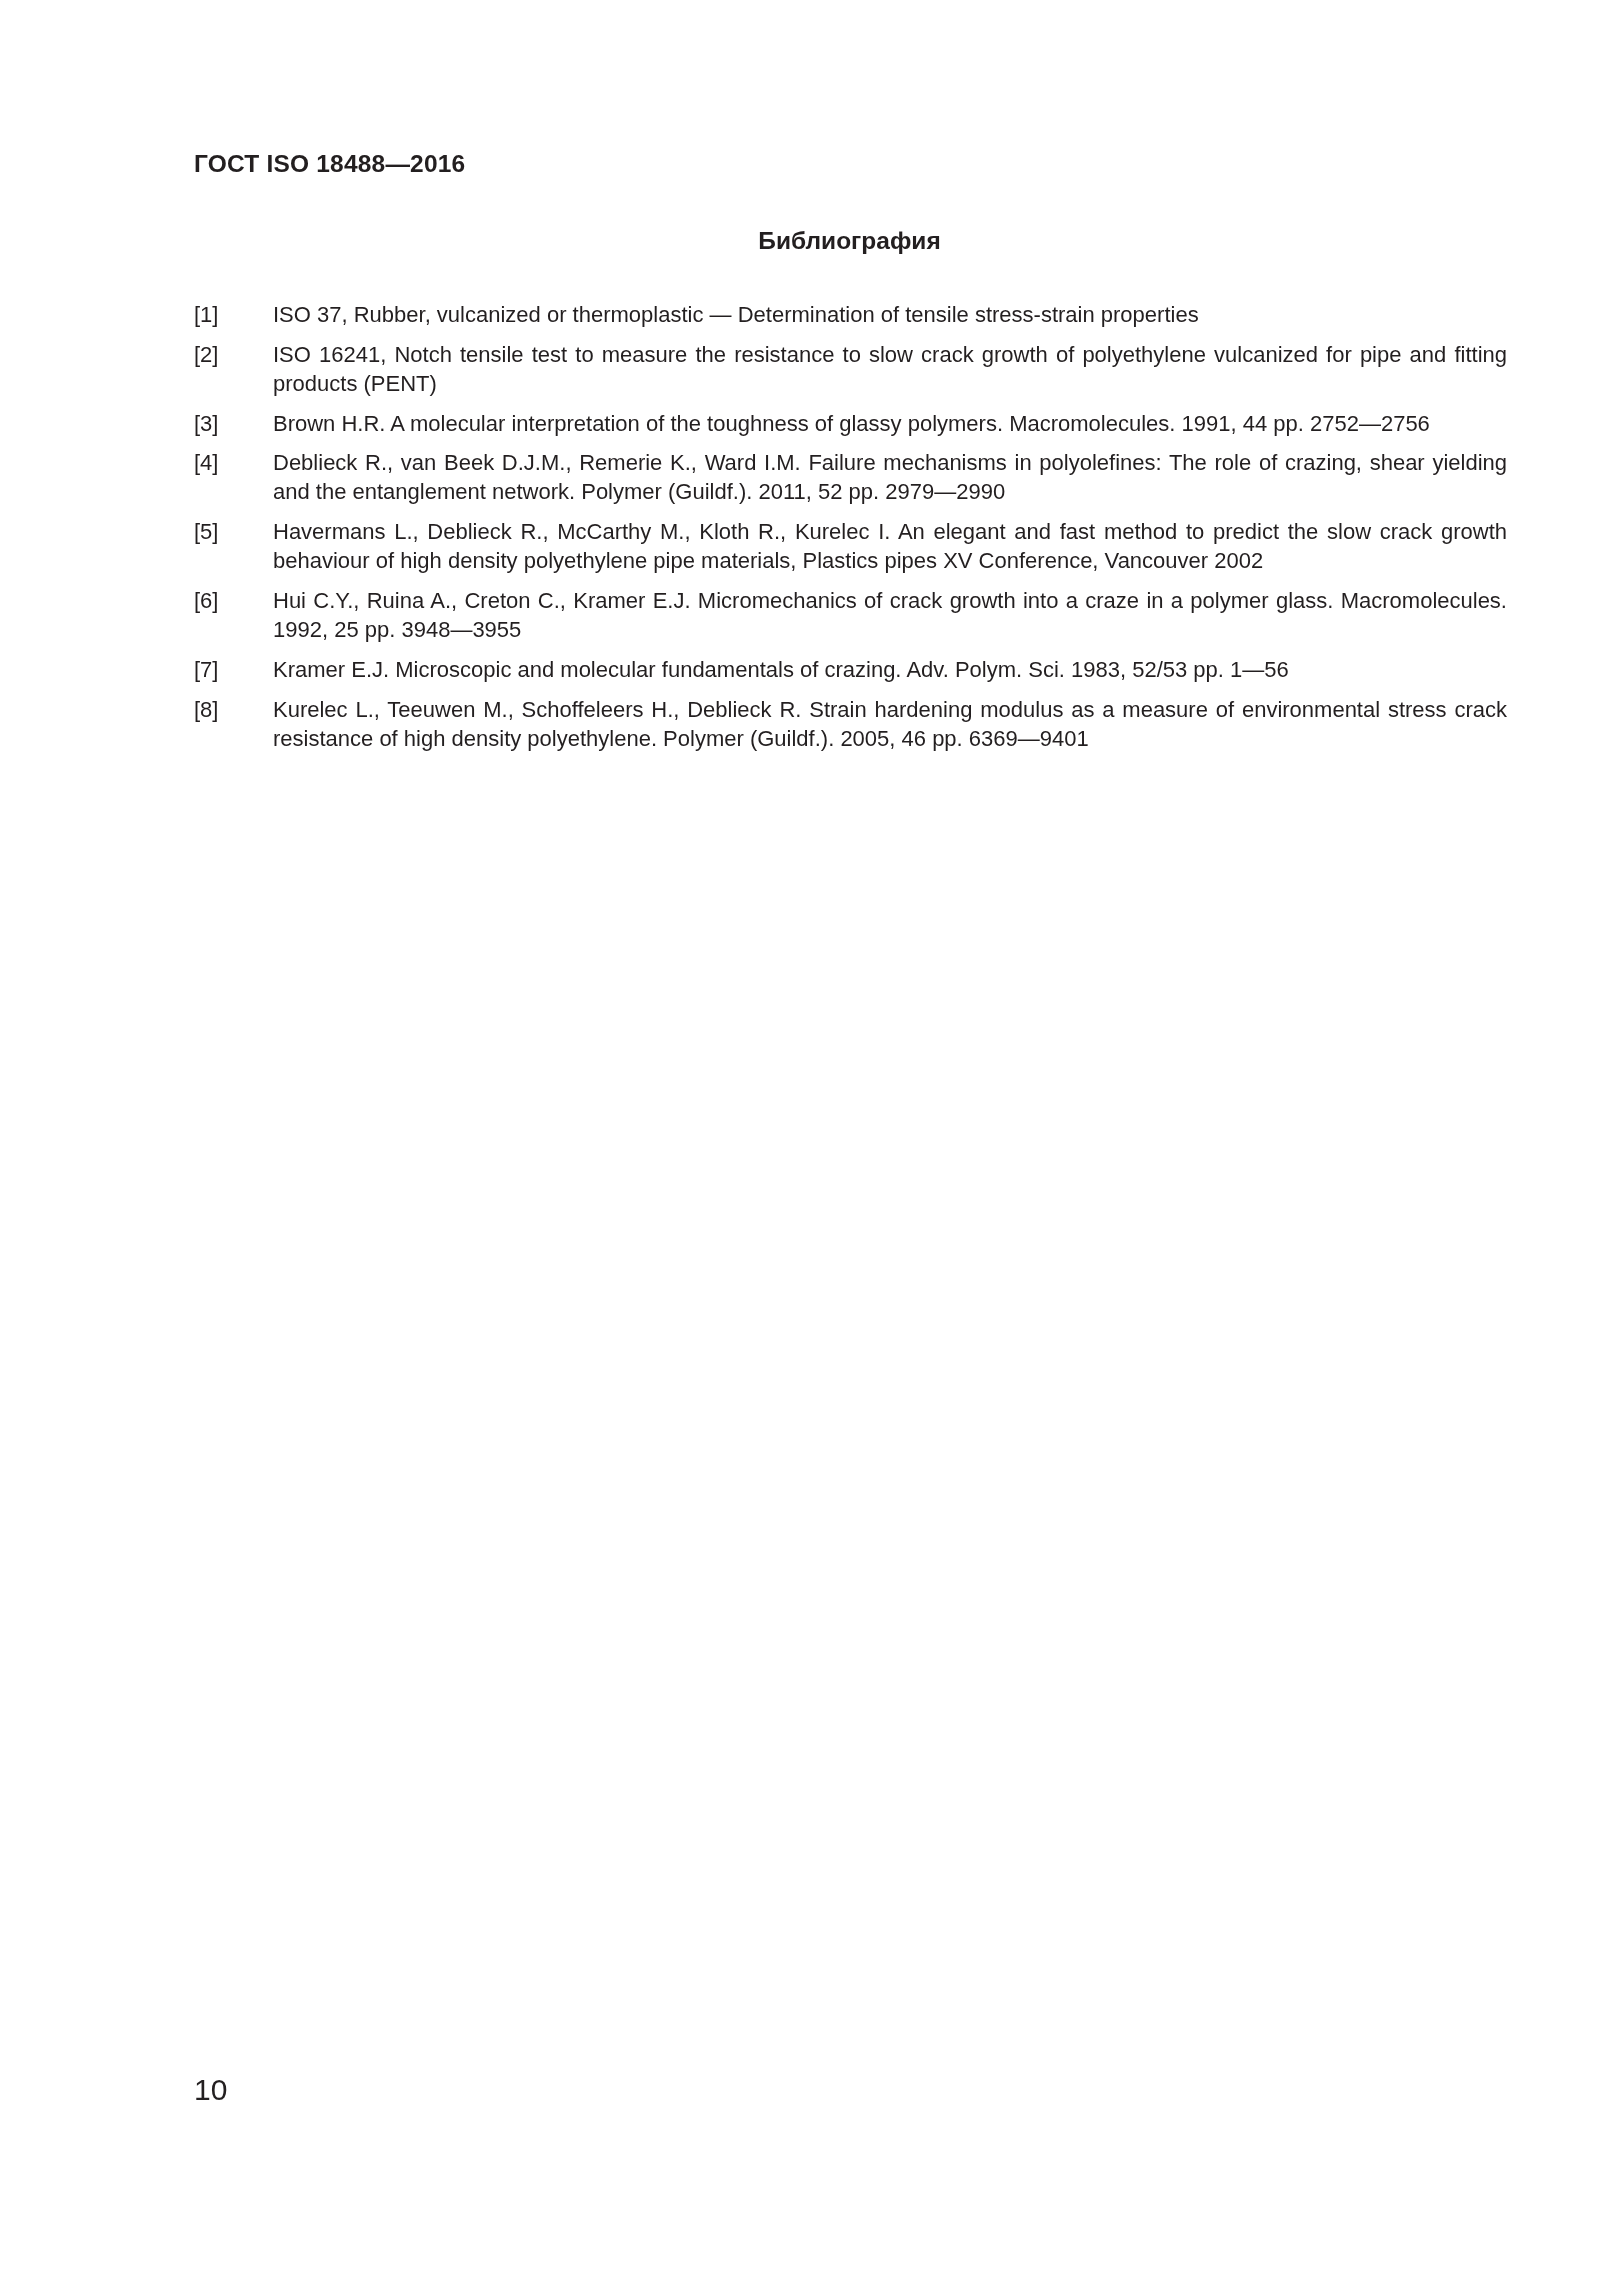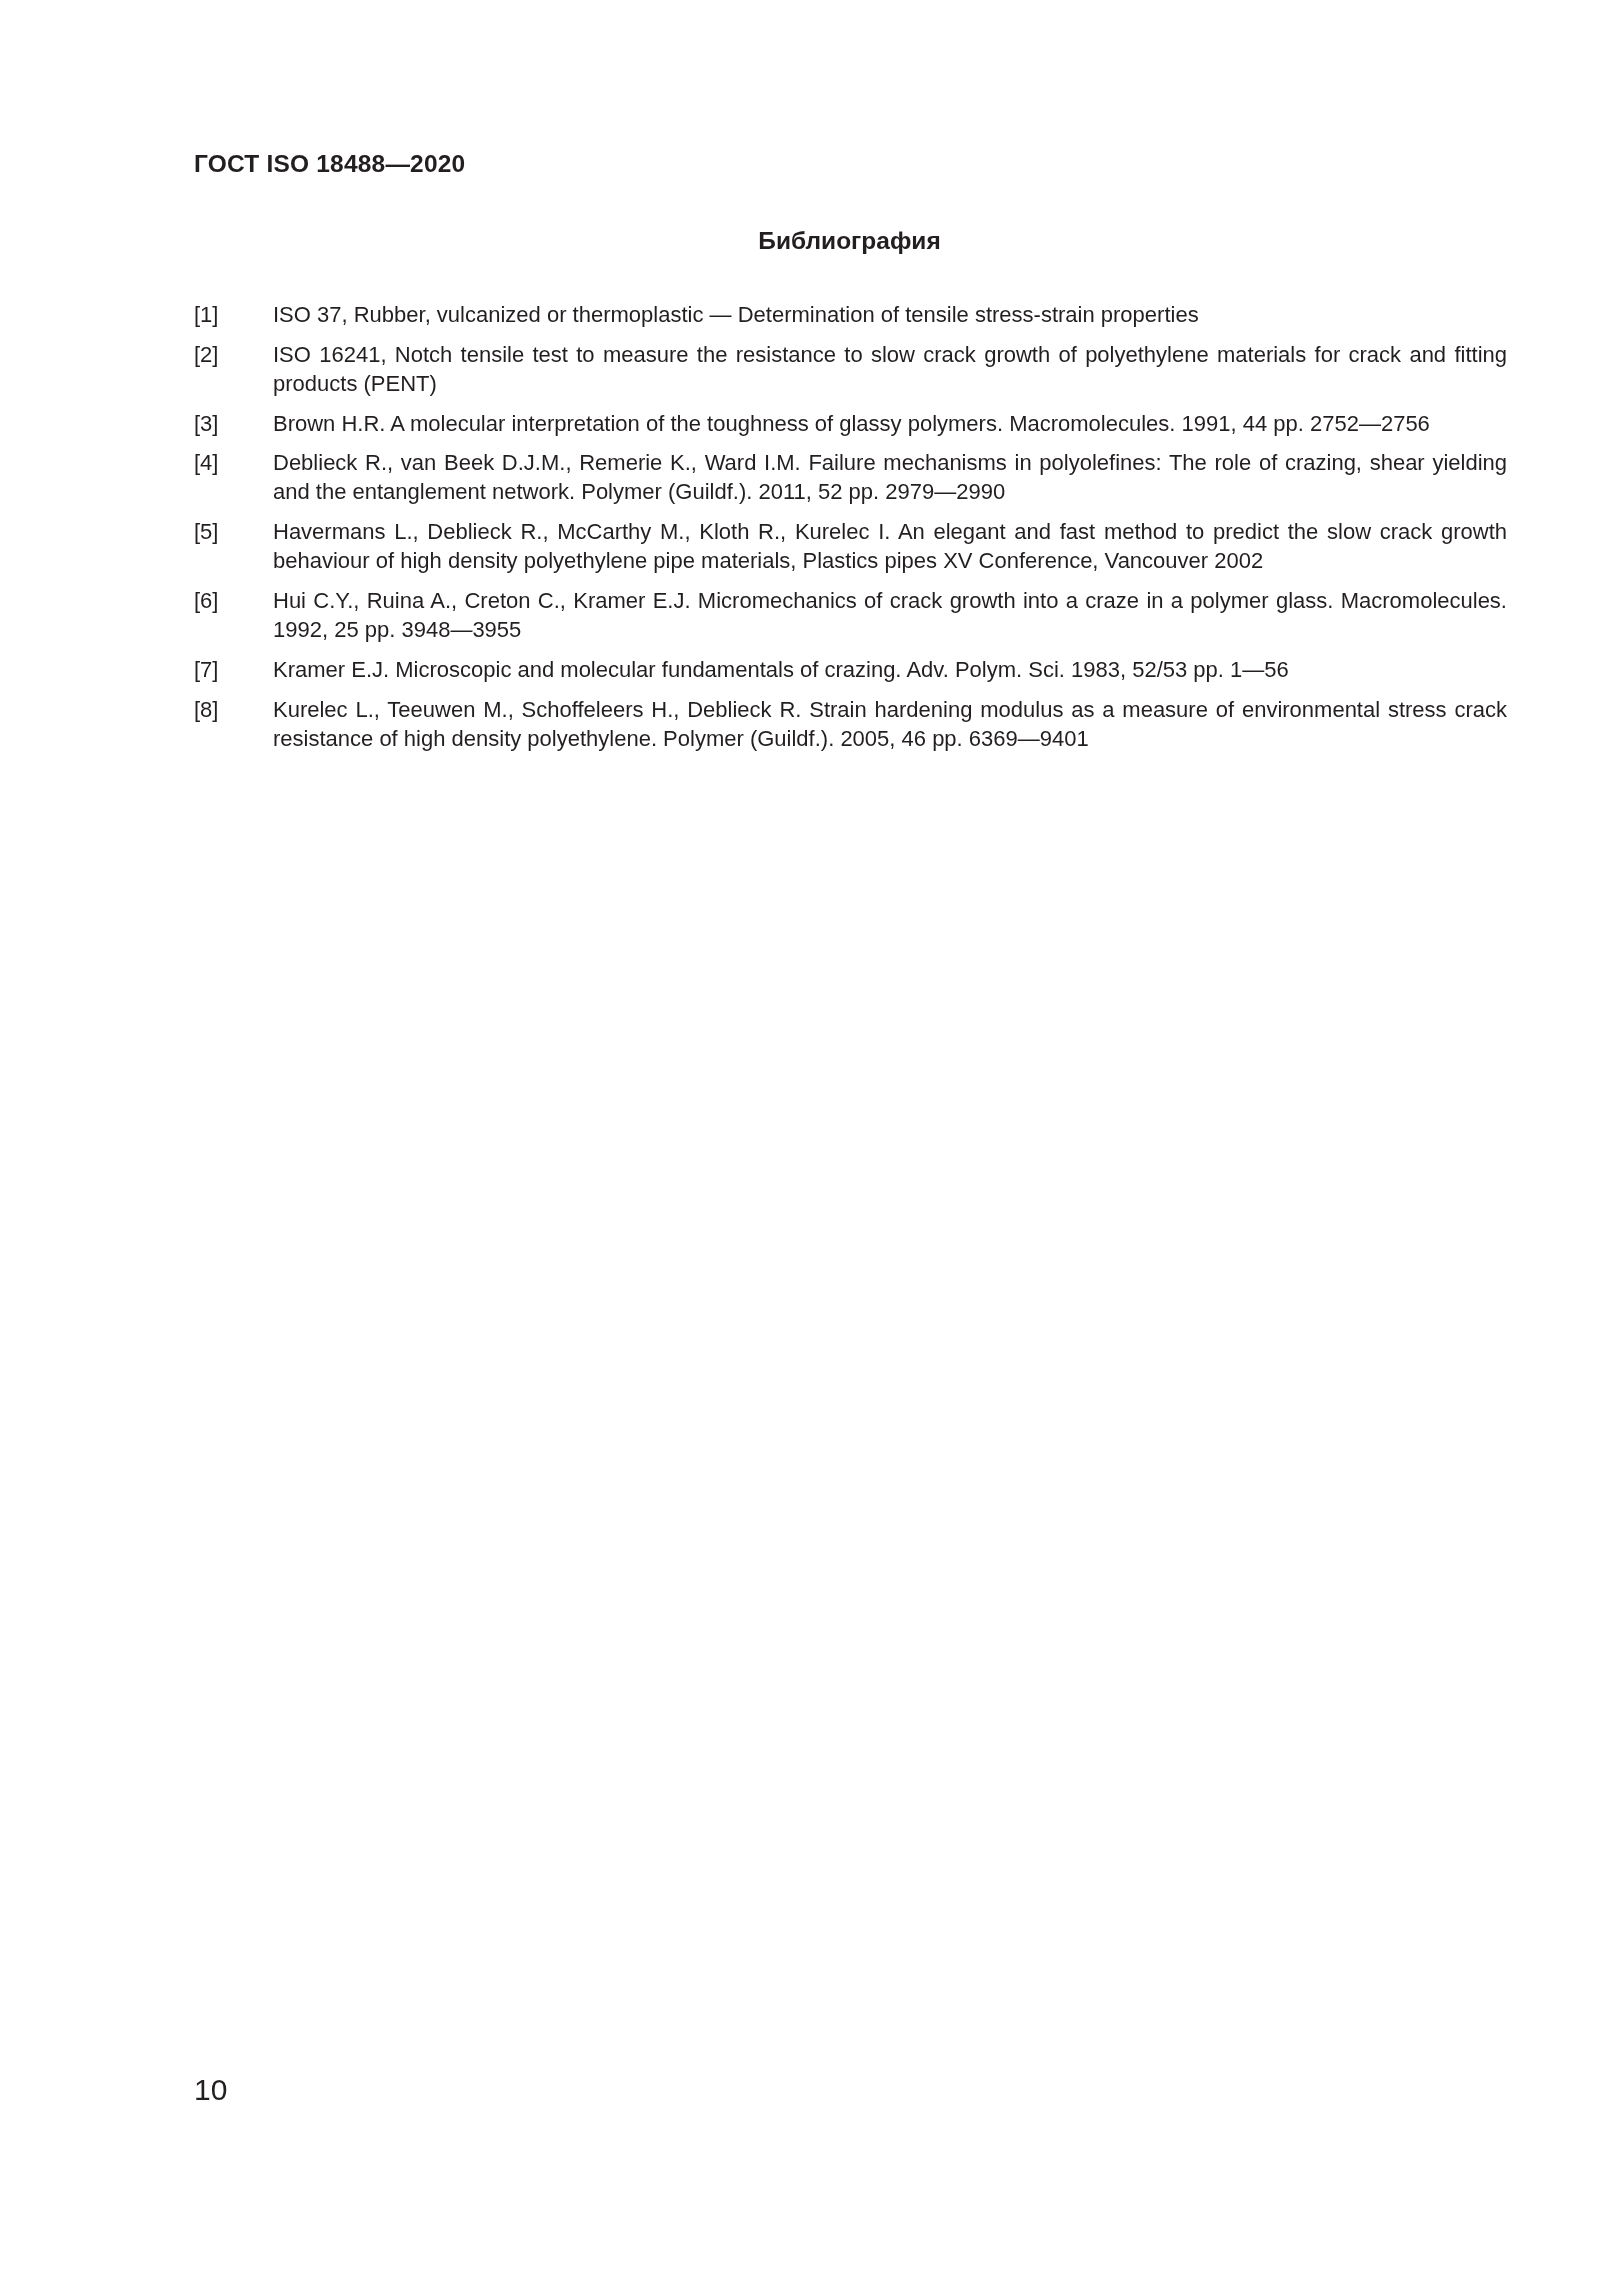--- a/index.html
+++ b/index.html
@@ -10,32 +10,32 @@
            font-size: 24.5px; font-weight: bold; padding-left: 78px; box-sizing: border-box; }
   .biblio { position: absolute; left: 194px; top: 300px; width: 1313px; margin: 0; padding: 0; list-style: none; }
   .entry { display: flex; font-size: 22px; line-height: 29px; margin-bottom: 10.8px; }
   .entry .num { flex: 0 0 73px; }
   .entry .text { flex: 1; text-align: justify; margin-left: 6px; }
   .page-num { position: absolute; left: 194px; top: 2073px; font-size: 30px; }
 </style>
 </head>
 <body>
 
-<div class="doc-code">ГОСТ ISO 18488—2020</div>
+<div class="doc-code">ГОСТ ISO 18488—2016</div>
 
 <div class="title">Библиография</div>
 
 <ol class="biblio">
   <li class="entry">
     <span class="num">[1]</span>
     <span class="text">ISO 37, Rubber, vulcanized or thermoplastic — Determination of tensile stress-strain properties</span>
   </li>
   <li class="entry">
     <span class="num">[2]</span>
-    <span class="text">ISO 16241, Notch tensile test to measure the resistance to slow crack growth of polyethylene materials for crack and fitting products (PENT)</span>
+    <span class="text">ISO 16241, Notch tensile test to measure the resistance to slow crack growth of polyethylene vulcanized for pipe and fitting products (PENT)</span>
   </li>
   <li class="entry">
     <span class="num">[3]</span>
     <span class="text">Brown H.R. A molecular interpretation of the toughness of glassy polymers. Macromolecules. 1991, 44 pp. 2752—2756</span>
   </li>
   <li class="entry">
     <span class="num">[4]</span>
     <span class="text">Deblieck R., van Beek D.J.M., Remerie K., Ward I.M. Failure mechanisms in polyolefines: The role of crazing, shear yielding and the entanglement network. Polymer (Guildf.). 2011, 52 pp. 2979—2990</span>
   </li>
   <li class="entry">

